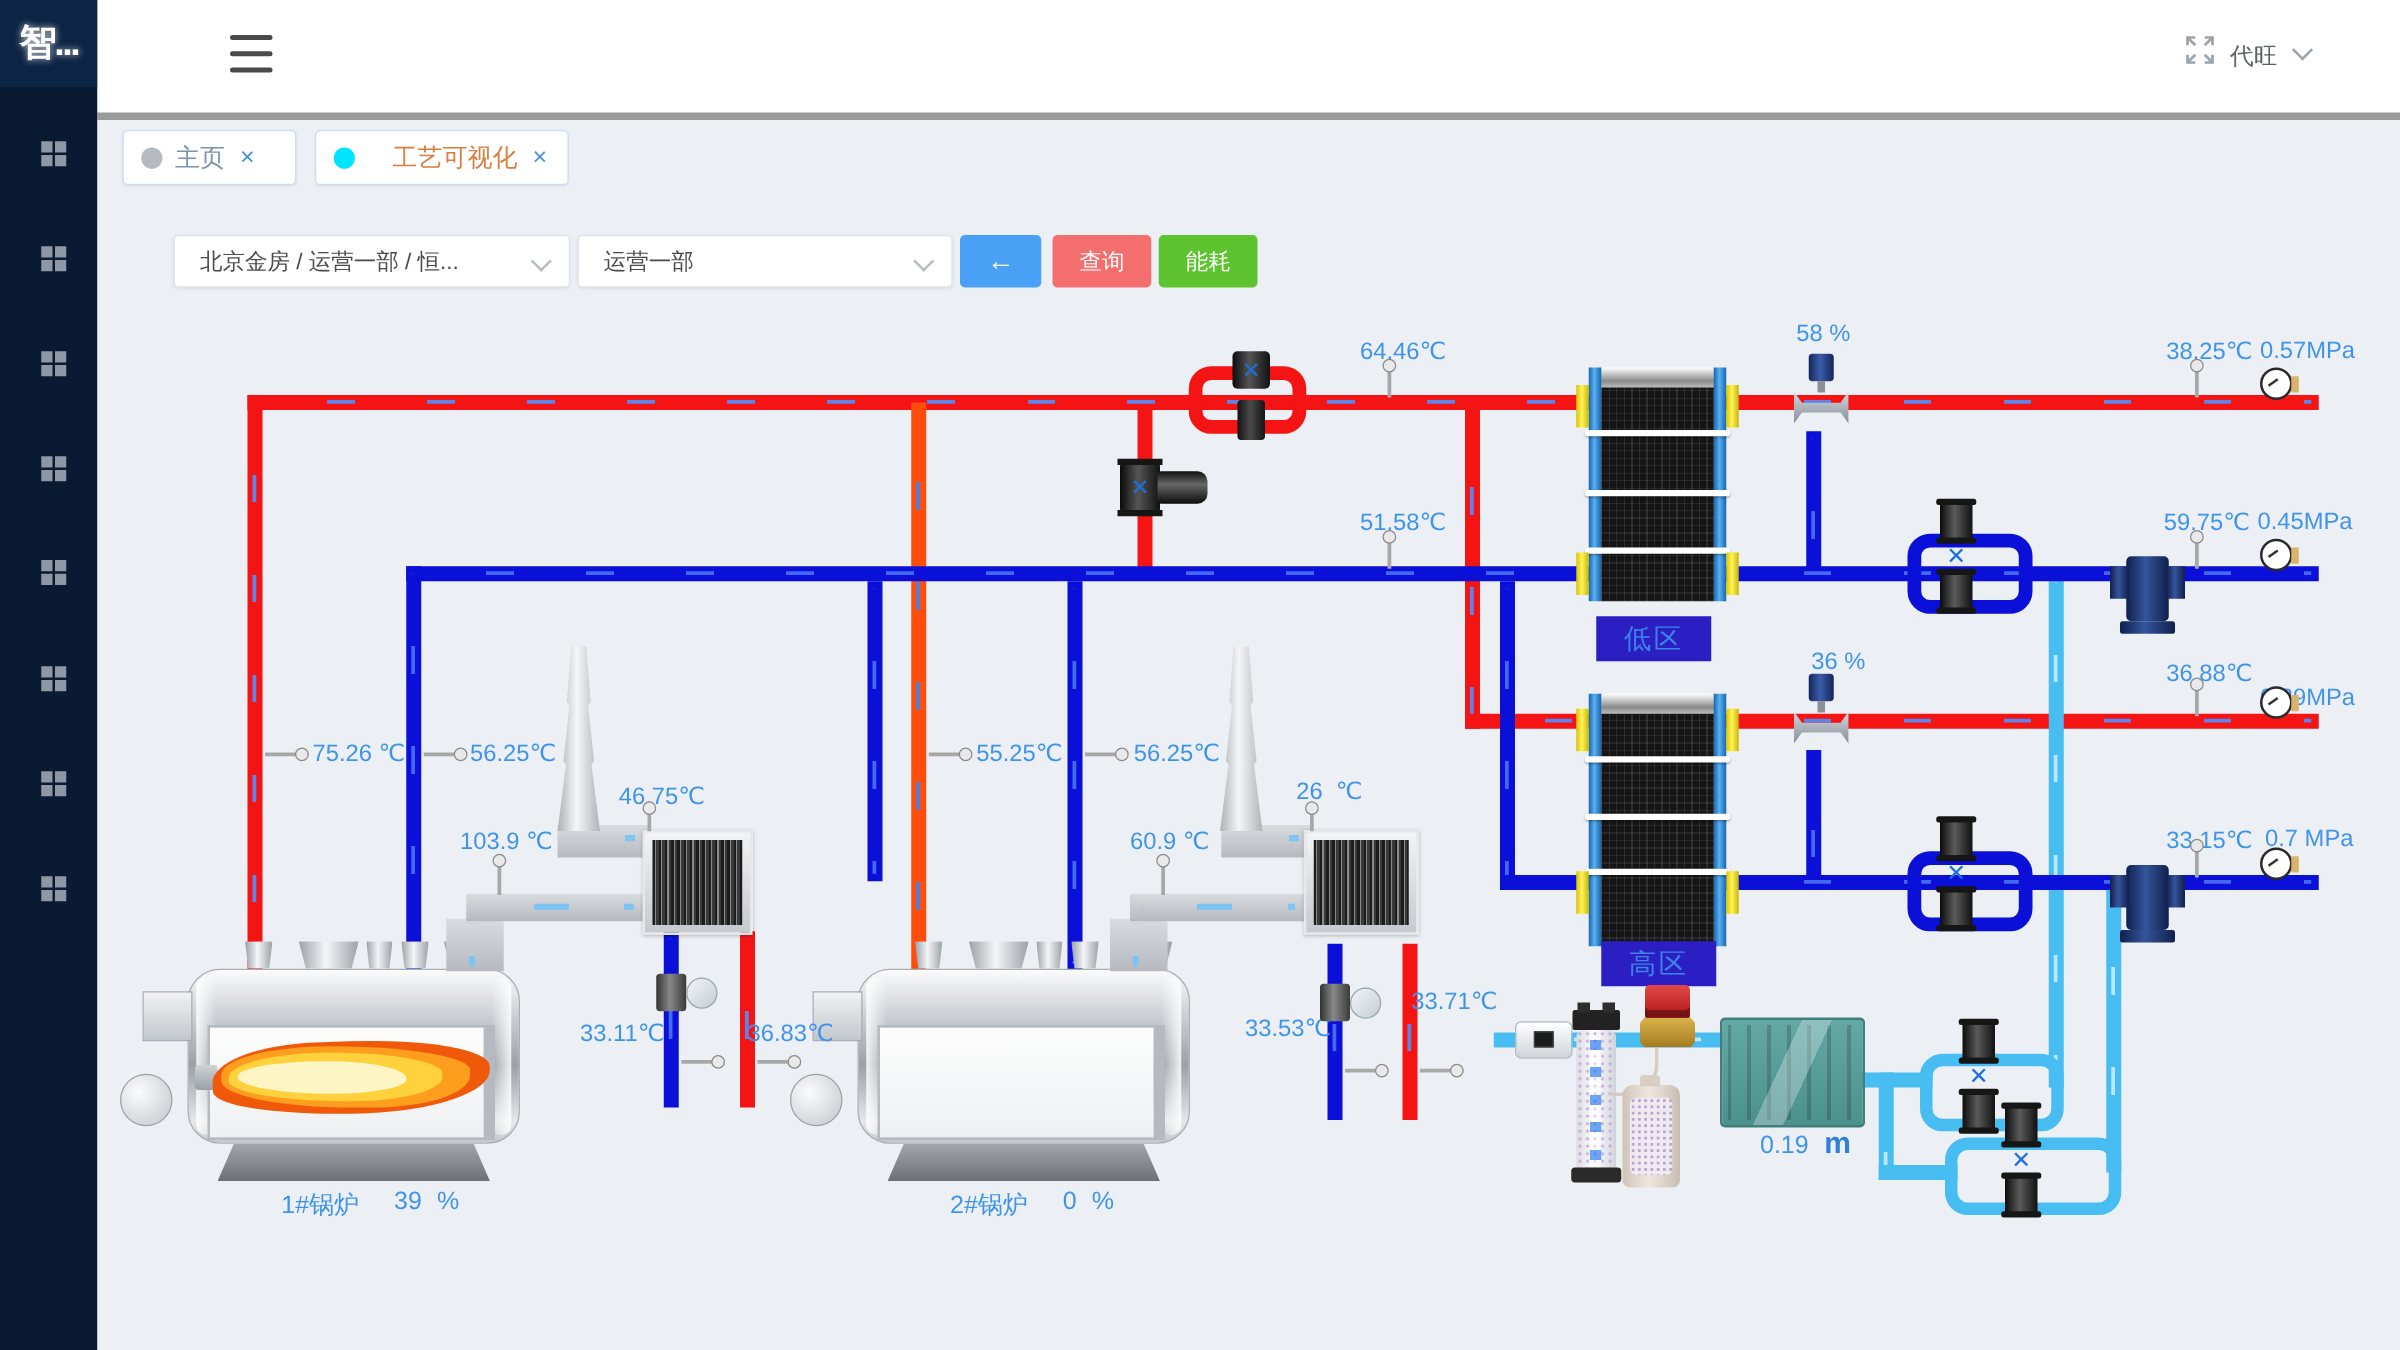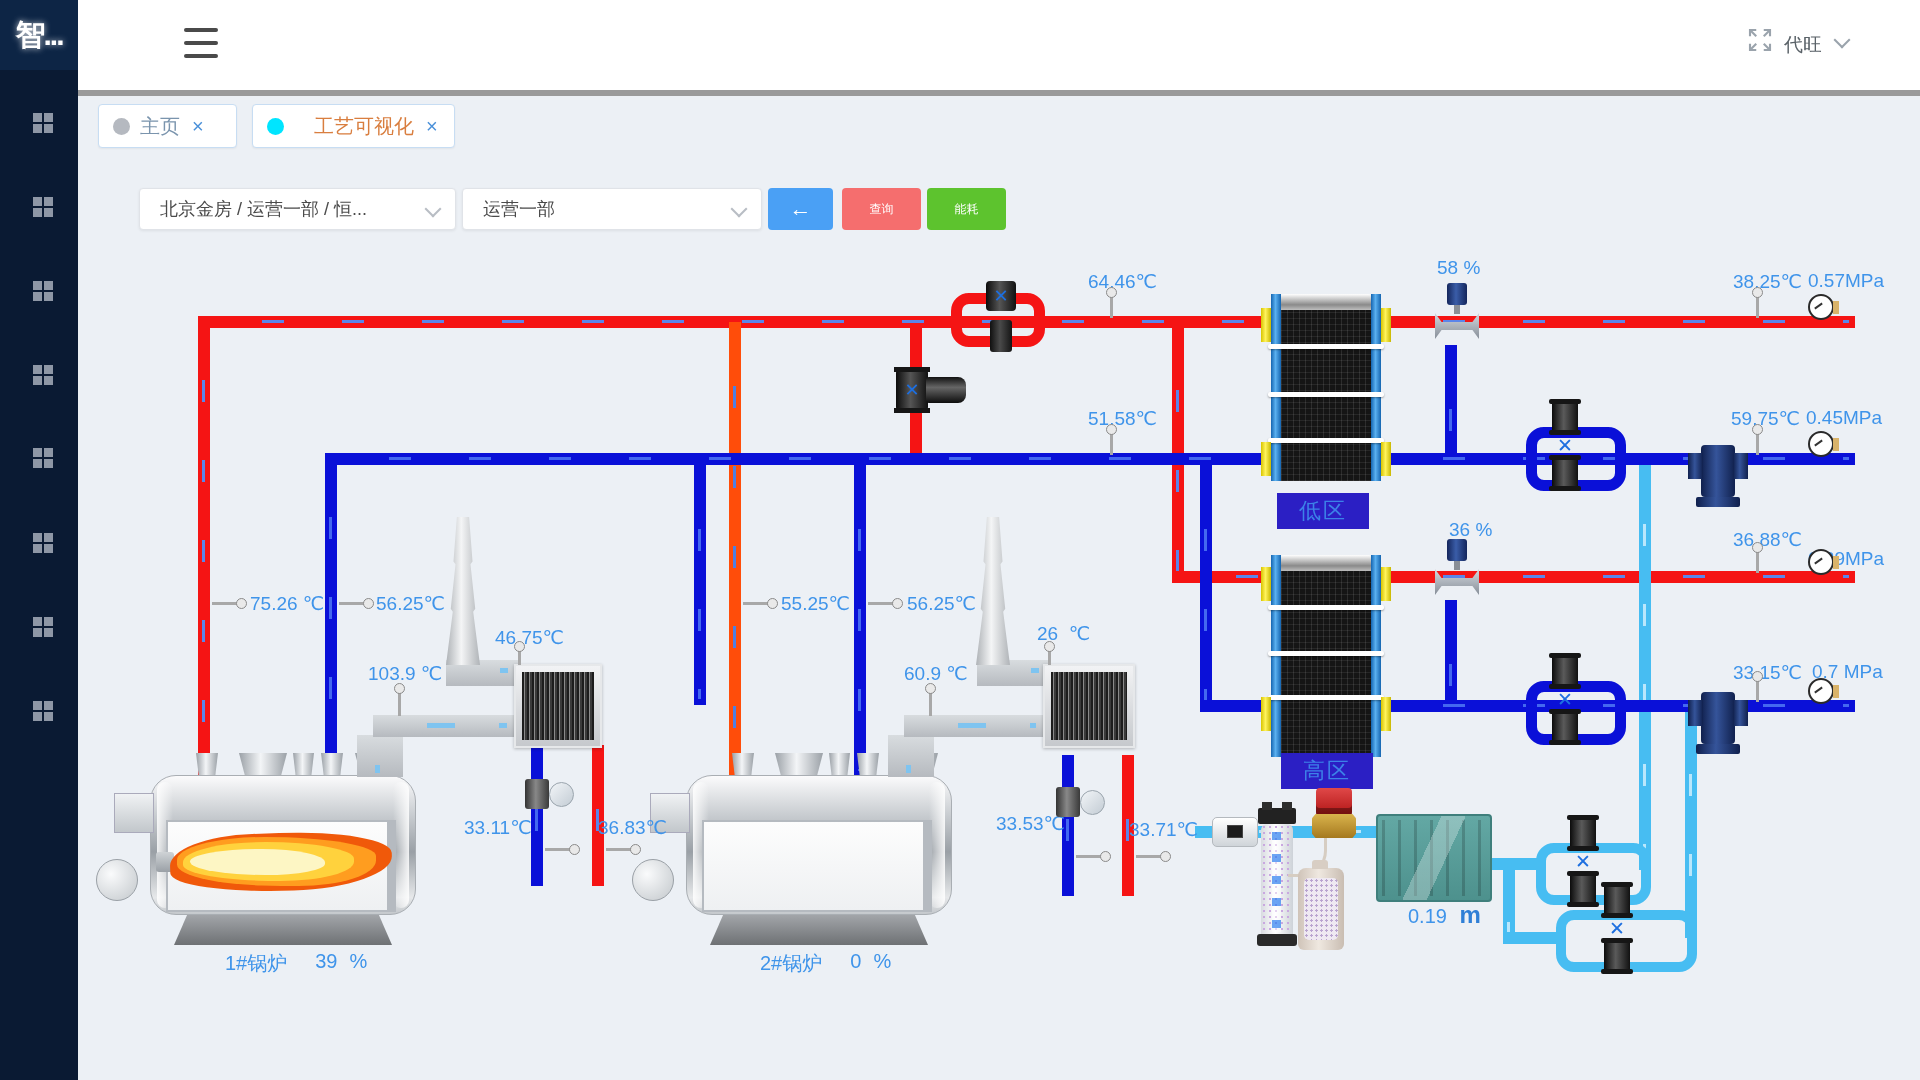--- a/index.html
+++ b/index.html
@@ -24,21 +24,21 @@
     display:flex;align-items:center;padding:0 14px;box-sizing:border-box;box-shadow:0 1px 2px rgba(0,0,0,.05);}
   .dot{width:17px;height:17px;border-radius:50%;margin-right:10px;}
   .tab .x{color:#4a90d9;font-size:20px;margin-left:12px;}
   .tab-label{font-size:20px;}
 
   
   .dd{top:188px;height:42px;background:#fff;border:1px solid #e0e3e8;border-radius:4px;
     box-shadow:0 1px 3px rgba(0,0,0,.07);display:flex;align-items:center;
     padding:0 16px 0 20px;box-sizing:border-box;color:#4a4a4a;font-size:18px;}
   .dd .chev{margin-left:auto;border-color:#b8bdc4;}
-  .btn{top:188px;height:42px;border-radius:4px;color:#fff;font-size:12px;
+  .btn{top:188px;height:42px;border-radius:4px;color:#fff;font-size:18px;
     display:flex;align-items:center;justify-content:center;box-sizing:border-box;}
 
   
   .ph,.pv{--pc:#f51414;--dc:#5b85ea;position:absolute;background:var(--pc);}
   .ph{height:12px;} .pv{width:12px;}
   .ph::after{content:"";position:absolute;left:6px;right:6px;top:4px;height:3px;
     background:repeating-linear-gradient(90deg,transparent 0 58px,var(--dc) 58px 80px);}
   .pv::after{content:"";position:absolute;top:6px;bottom:6px;left:4px;width:3px;
     background:repeating-linear-gradient(180deg,transparent 0 58px,var(--dc) 58px 80px);}
   .blue{--pc:#0a10d8;--dc:#4468f0;} .orange{--pc:#ff4d0a;--dc:#4f7fe0;}
@@ -478,21 +478,21 @@
 <span class="lbl" style="left:781px;top:592px;">55.25℃</span>
 <div class="pin hz" style="left:743px;top:602px;"></div>
 <span class="lbl" style="left:907px;top:592px;">56.25℃</span>
 <div class="pin hz" style="left:868px;top:602px;"></div>
 <span class="lbl" style="left:1037px;top:622px;">26  ℃</span>
 <div class="pin" style="left:1048px;top:650px;height:15px;"></div>
 <span class="lbl" style="left:904px;top:662px;">60.9 ℃</span>
 <div class="pin" style="left:929px;top:692px;height:24px;"></div>
 <span class="lbl" style="left:996px;top:812px;">33.53℃</span>
 <div class="pin hz" style="left:1076px;top:855px;"></div>
-<span class="lbl" style="left:1129px;top:818px;">33.71℃</span>
+<span class="lbl" style="left:1129px;top:790px;">33.71℃</span>
 <div class="pin hz" style="left:1136px;top:855px;"></div>
 <div class="evalve" style="left:1056px;top:787px;">
     <i class="cr"></i>
     <i class="ac"></i>
   </div>
 
 <div class="fmeter" style="left:1212px;top:817px;">
     <i></i>
   </div>
 <div class="soft-head" style="left:1258px;top:808px;"></div>

